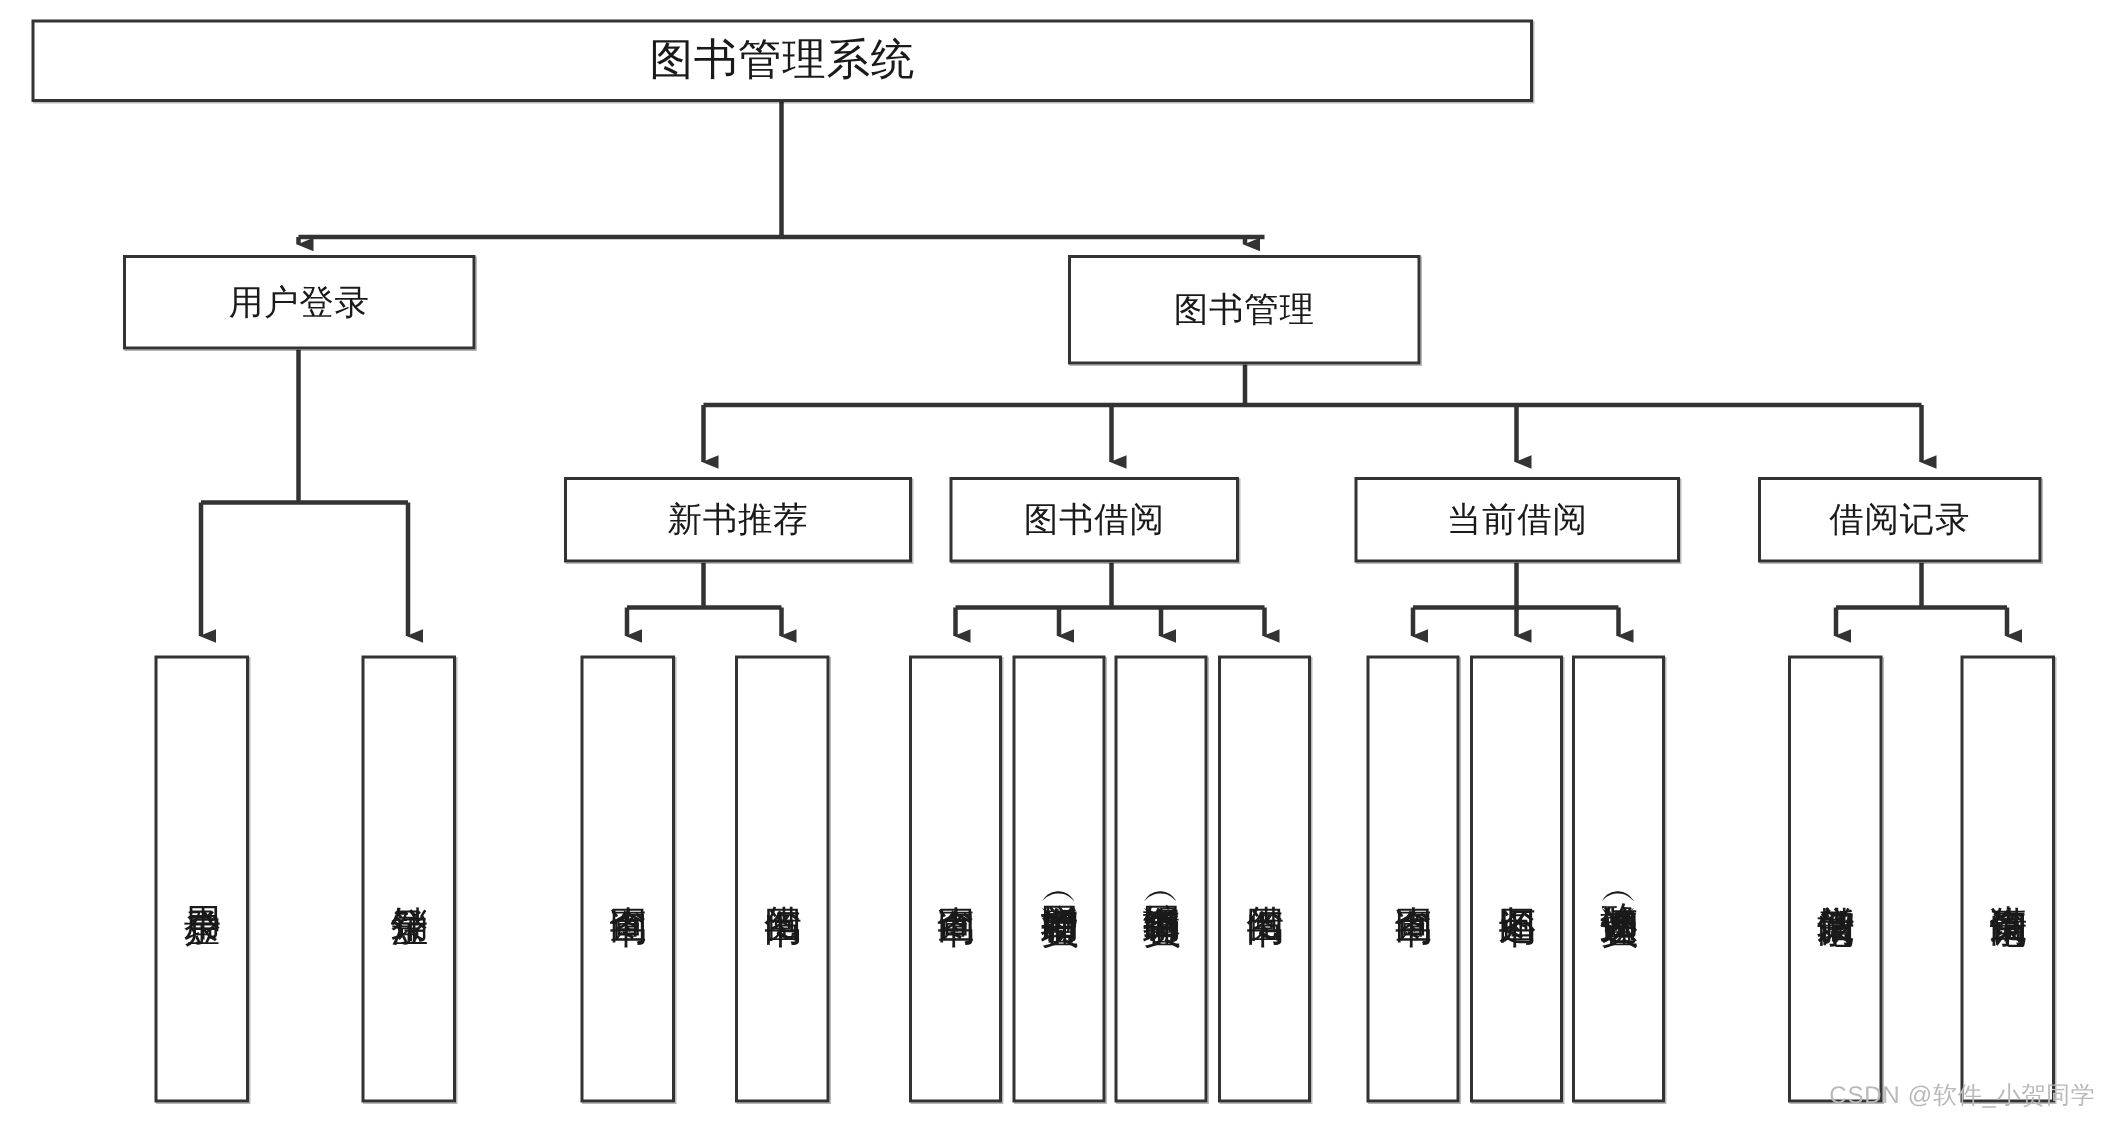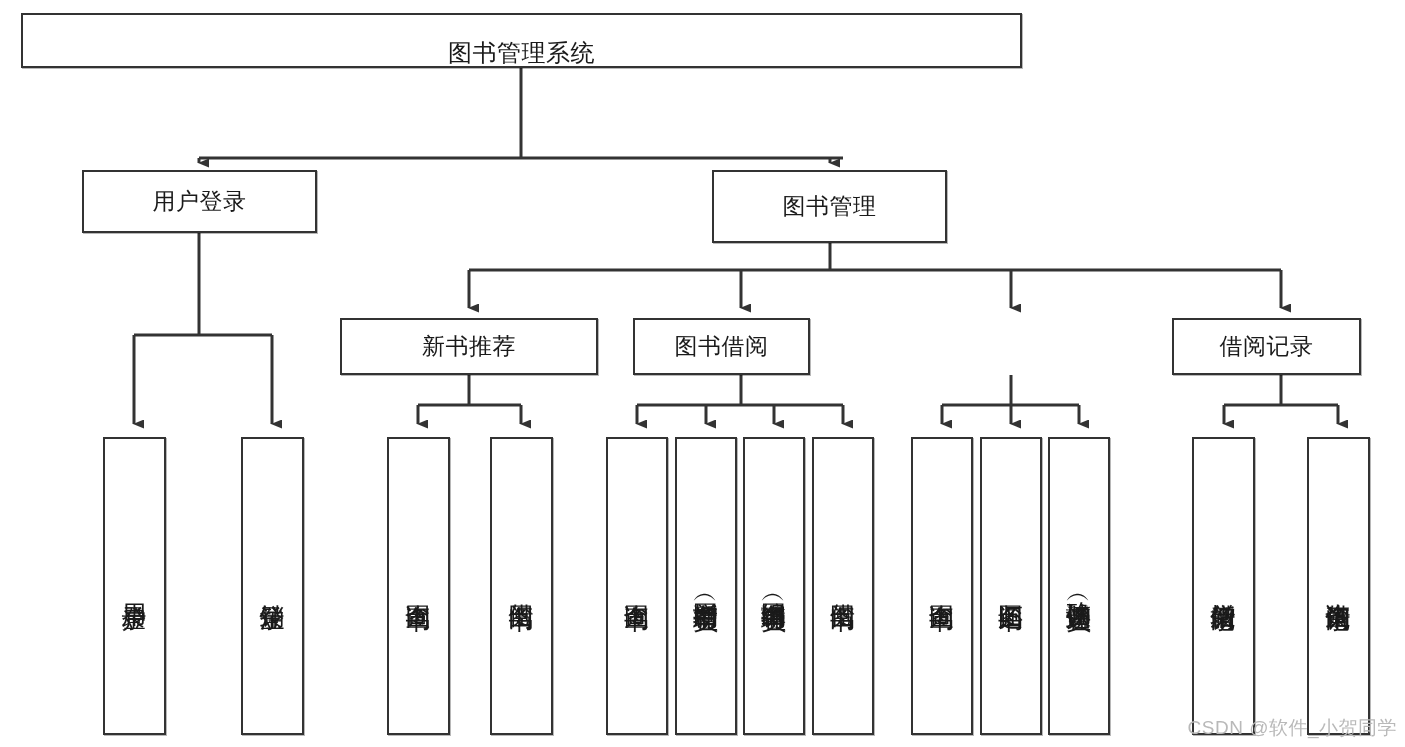--- a/index.html
+++ b/index.html
@@ -34,37 +34,37 @@
     justify-content: center;
     color: #1a1a1a;
     box-shadow: 1px 1px 0 rgba(0,0,0,0.28);
   }
   .node-h {
     font-size: 23px;
     letter-spacing: 0.5px;
     line-height: 1.1;
     white-space: nowrap;
   }
-  .node-root { font-size: 24px; align-items: flex-end; }
+  .node-root { font-size: 29px; }
   .node-v {
     writing-mode: vertical-rl;
     text-orientation: upright;
     -webkit-text-orientation: upright;
     font-size: 25px;
     line-height: 1.12;
     letter-spacing: 1px;
     white-space: normal;
     text-align: center;
     padding: 6px 0;
   }
   .watermark {
     position: absolute;
     right: 8px;
     bottom: 6px;
-    font-size: 19px;
+    font-size: 16px;
     color: #b9b9b9;
     letter-spacing: 0.5px;
     white-space: nowrap;
     user-select: none;
   }
 </style>
 </head>
 <body>
 
 <div id="canvas">
@@ -123,25 +123,28 @@
     <span>图书管理系统</span>
   </div>
 
   <div class="node node-h" style="left:82px; top:170px; width:235px; height:63px;">
     <span>用户登录</span>
   </div>
   <div class="node node-h" style="left:712px; top:170px; width:235px; height:73px;">
     <span>图书管理</span>
   </div>
 
-  <div class="node node-h" style="left:340px; top:318px; width:258px; height:57px;">
+  <div class="node node-h" style="left:376px; top:318px; width:232px; height:57px;">
     <span>新书推荐</span>
   </div>
-  <div class="node node-h" style="left:633px; top:318px; width:177px; height:57px;">
+  <div class="node node-h" style="left:633px; top:318px; width:193px; height:57px;">
     <span>图书借阅</span>
+  </div>
+  <div class="node node-h" style="left:903px; top:318px; width:217px; height:57px;">
+    <span>当前借阅</span>
   </div>
   <div class="node node-h" style="left:1172px; top:318px; width:189px; height:57px;">
     <span>借阅记录</span>
   </div>
 
   <div class="node node-v" style="left:103px; top:437px; width:63px; height:298px;">
     <span>用户登录</span>
   </div>
   <div class="node node-v" style="left:241px; top:437px; width:63px; height:298px;">
     <span>注销登录</span>

